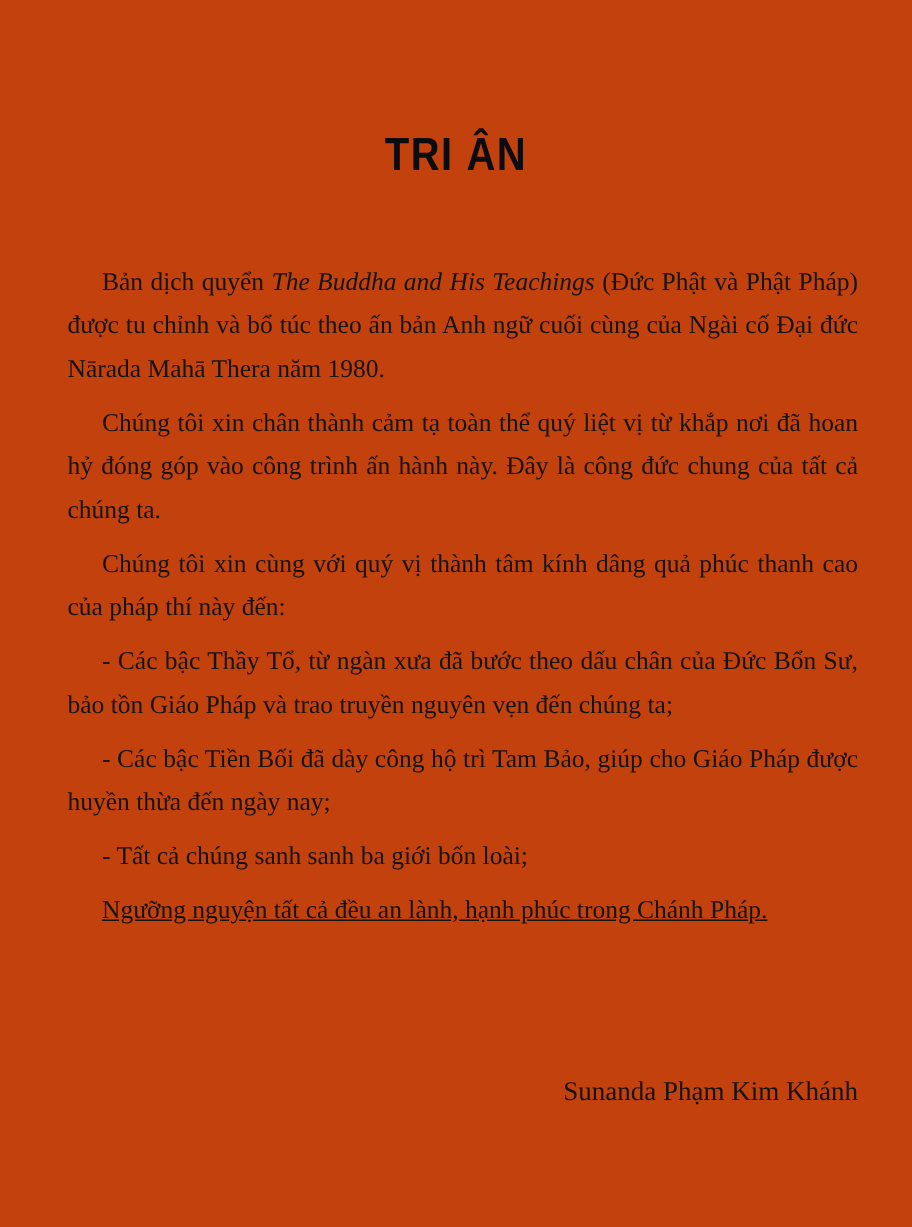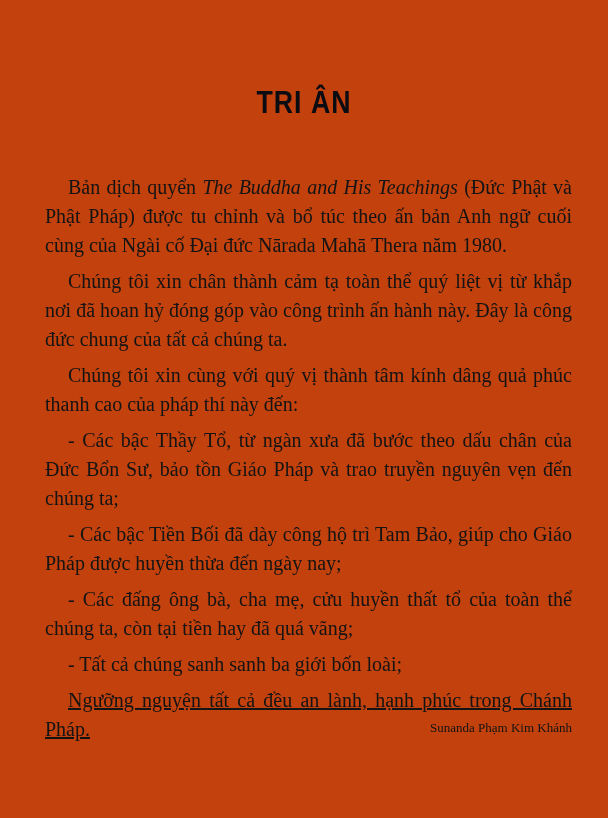--- a/index.html
+++ b/index.html
@@ -42,21 +42,21 @@
 
   .body-block {
     position: absolute;
     left: 45px;
     top: 173px;
     width: 527px;
   }
 
   .para {
     margin: 0 0 7px 0;
-    font-size: 20px;
+    font-size: 17px;
     line-height: 29px;
     text-align: justify;
     text-justify: inter-word;
     text-indent: 23px;
     hyphens: none;
   }
 
   .para:last-child {
     margin-bottom: 0;
     text-decoration: underline;
@@ -74,21 +74,21 @@
   .no-justify-last {
     text-align-last: left;
   }
 
   .signature {
     position: absolute;
     left: 45px;
     top: 713px;
     width: 527px;
     text-align: right;
-    font-size: 13px;
+    font-size: 18px;
     line-height: 29px;
   }
 </style>
 </head>
 <body>
 
 <div class="page">
 
   <h1 class="page-title">TRI ÂN</h1>
 
@@ -98,21 +98,20 @@
 
     <p class="para">Chúng tôi xin chân thành cảm tạ toàn thể quý liệt vị từ khắp nơi đã hoan hỷ đóng góp vào công trình ấn hành này. Đây là công đức chung của tất cả chúng ta.</p>
 
     <p class="para no-justify-last">Chúng tôi xin cùng với quý vị thành tâm kính dâng quả phúc thanh cao của pháp thí này đến:</p>
 
     <p class="para list-item">- Các bậc Thầy Tổ, từ ngàn xưa đã bước theo dấu chân của Đức Bổn Sư, bảo tồn Giáo Pháp và trao truyền nguyên vẹn đến chúng ta;</p>
 
     <p class="para list-item">- Các bậc Tiền Bối đã dày công hộ trì Tam Bảo, giúp cho Giáo Pháp được huyền thừa đến ngày nay;</p>
 
 
-    <p class="para list-item">- Các đấng ông bà, cha mẹ, cửu huyền thất tổ của toàn thể chúng ta, còn tại tiền hay đã quá vãng;</p>
 
     <p class="para list-item no-justify-last">- Tất cả chúng sanh sanh ba giới bốn loài;</p>
 
     <p class="para no-justify-last">Ngưỡng nguyện tất cả đều an lành, hạnh phúc trong Chánh Pháp.</p>
 
   </div>
 
   <div class="signature">Sunanda Phạm Kim Khánh</div>
 
 </div>

